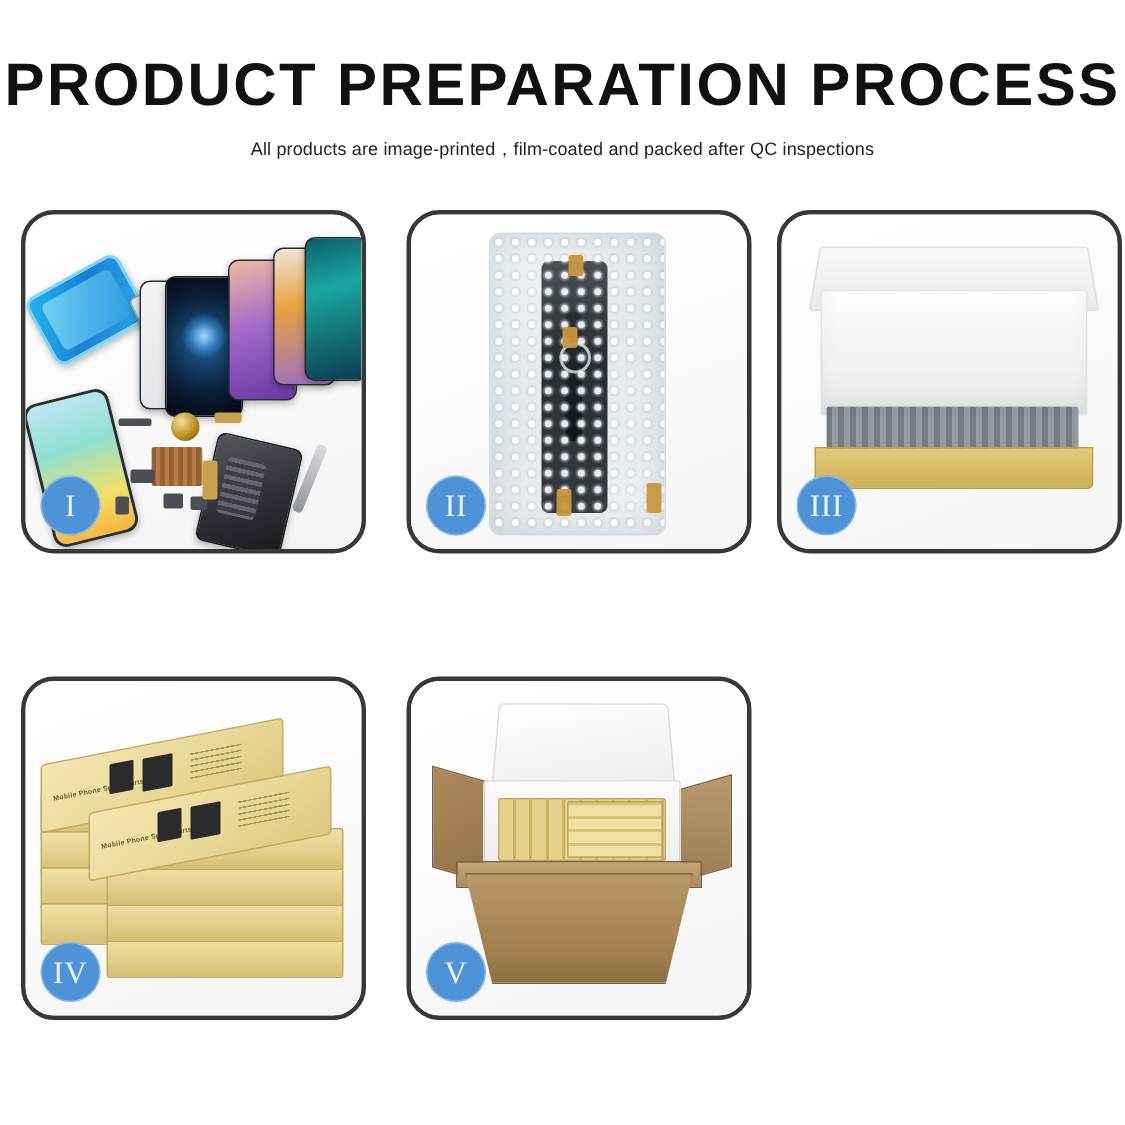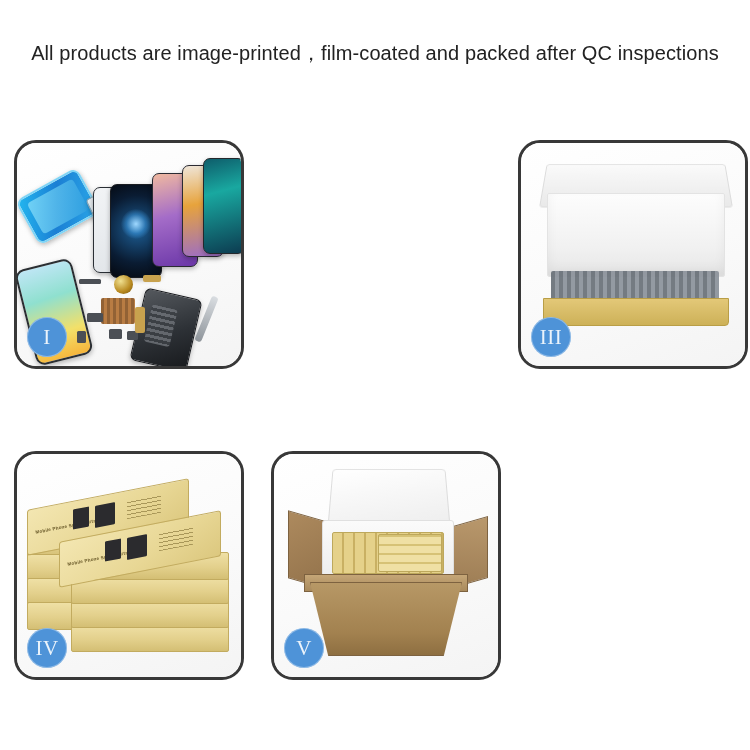--- a/index.html
+++ b/index.html
@@ -10,21 +10,21 @@
   }
   .page{width:750px;height:750px;position:relative;}
 
   
   .header{position:absolute;left:0;top:34px;width:750px;text-align:center;}
   .title{
     font-size:40px;line-height:46px;font-weight:700;color:#111;
     letter-spacing:1.6px;white-space:nowrap;
   }
   .subtitle{
-    margin-top:9px;font-size:20px;line-height:20px;color:#222;
+    margin-top:9px;font-size:12px;line-height:20px;color:#222;
     letter-spacing:.1px;white-space:nowrap;font-weight:400;
   }
 
   
   .grid{position:absolute;left:14px;top:140px;width:726px;height:540px;}
   .panel{
     position:absolute;width:230px;height:229px;
     border:3px solid #383838;border-radius:22px;
     background:#fdfdfd;box-sizing:border-box;overflow:hidden;
   }
@@ -192,20 +192,21 @@
   .p6 .tape{position:absolute;background:#a3835a;opacity:.9;}
   .p6 .tp1{left:44px;top:92px;width:16px;height:16px;transform:skewY(14deg);}
   .p6 .tp2{left:46px;top:154px;width:16px;height:14px;transform:skewY(14deg);}
 </style>
 </head>
 <body>
 
 <div class="page">
 
   <div class="header">
+    <div class="title">PRODUCT PREPARATION PROCESS</div>
     <div class="subtitle">All products are image-printed，film-coated and packed after QC inspections</div>
   </div>
 
   <div class="grid">
 
     <div class="panel r0 c0">
       <div class="stage p1">
         <div class="ph scr-blue"></div>
         <div class="ph glass"></div>
         <div class="ph ph-a"></div>
@@ -222,20 +223,35 @@
         <div class="chip" style="left:70px;top:170px;width:16px;height:9px;"></div>
         <div class="chip" style="left:92px;top:186px;width:13px;height:10px;"></div>
         <div class="chip" style="left:110px;top:188px;width:11px;height:9px;"></div>
         <div class="gold" style="left:126px;top:132px;width:18px;height:7px;"></div>
         <div class="gold" style="left:118px;top:164px;width:10px;height:26px;"></div>
         <div class="chip" style="left:60px;top:188px;width:9px;height:12px;"></div>
       </div>
       <div class="badge">I</div>
     </div>
 
+    <div class="panel r0 c1">
+      <div class="stage p2">
+        <div class="pouch">
+          <div class="part"></div>
+          <div class="flex"></div>
+          <div class="ring"></div>
+          <div class="bubbles"></div>
+          <div class="tab t1"></div>
+          <div class="tab t2"></div>
+          <div class="tab t3"></div>
+          <div class="tab t4"></div>
+        </div>
+      </div>
+      <div class="badge">II</div>
+    </div>
 
     <div class="panel r0 c2">
       <div class="stage p3">
         <div class="lid"></div>
         <div class="tray"></div>
         <div class="foam"></div>
         <div class="inner"></div>
         <div class="frontwall"></div>
       </div>
       <div class="badge">III</div>

